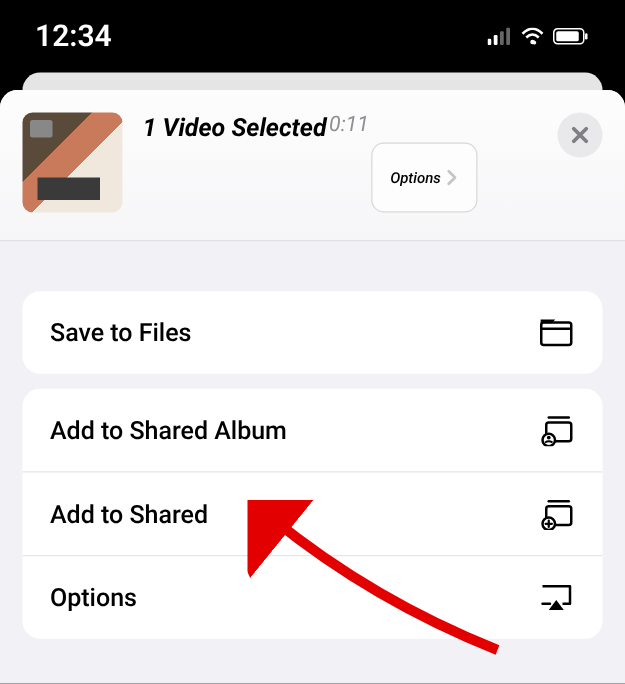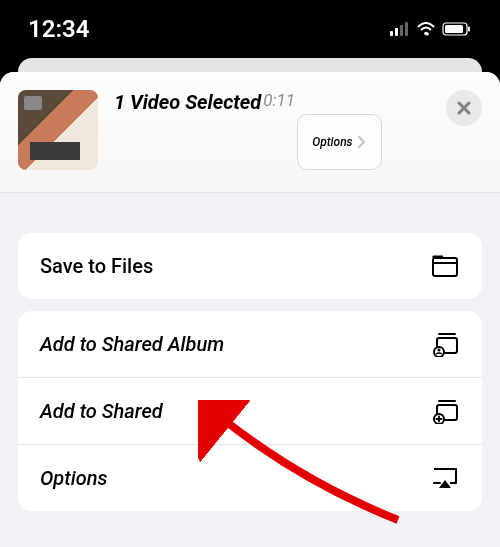--- a/index.html
+++ b/index.html
@@ -129,21 +129,20 @@
       flex-shrink: 0;
     }
     .action-section {
       margin: 40px 18px 0 18px;
       background: #fff;
       border-radius: 14px;
       overflow: hidden;
     }
     .action-section.secondary {
       margin-top: 12px;
-      font-style: italic;
     }
     .action-row {
       display: flex;
       align-items: center;
       justify-content: space-between;
       padding: 18px 22px;
       min-height: 62px;
     }
     .action-row + .action-row {
       border-top: 1px solid #e5e5e7;

